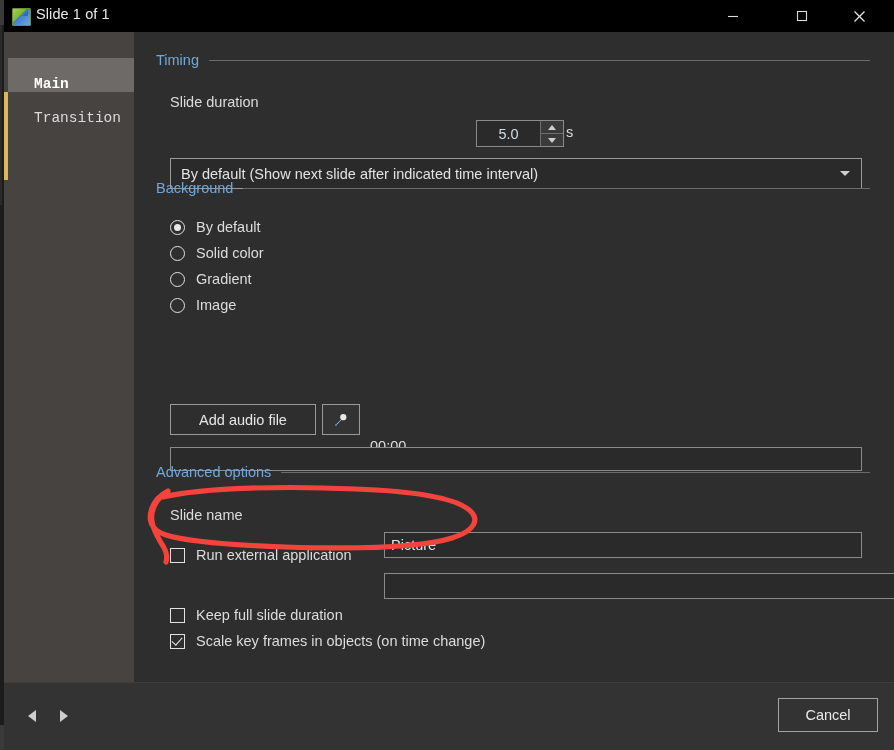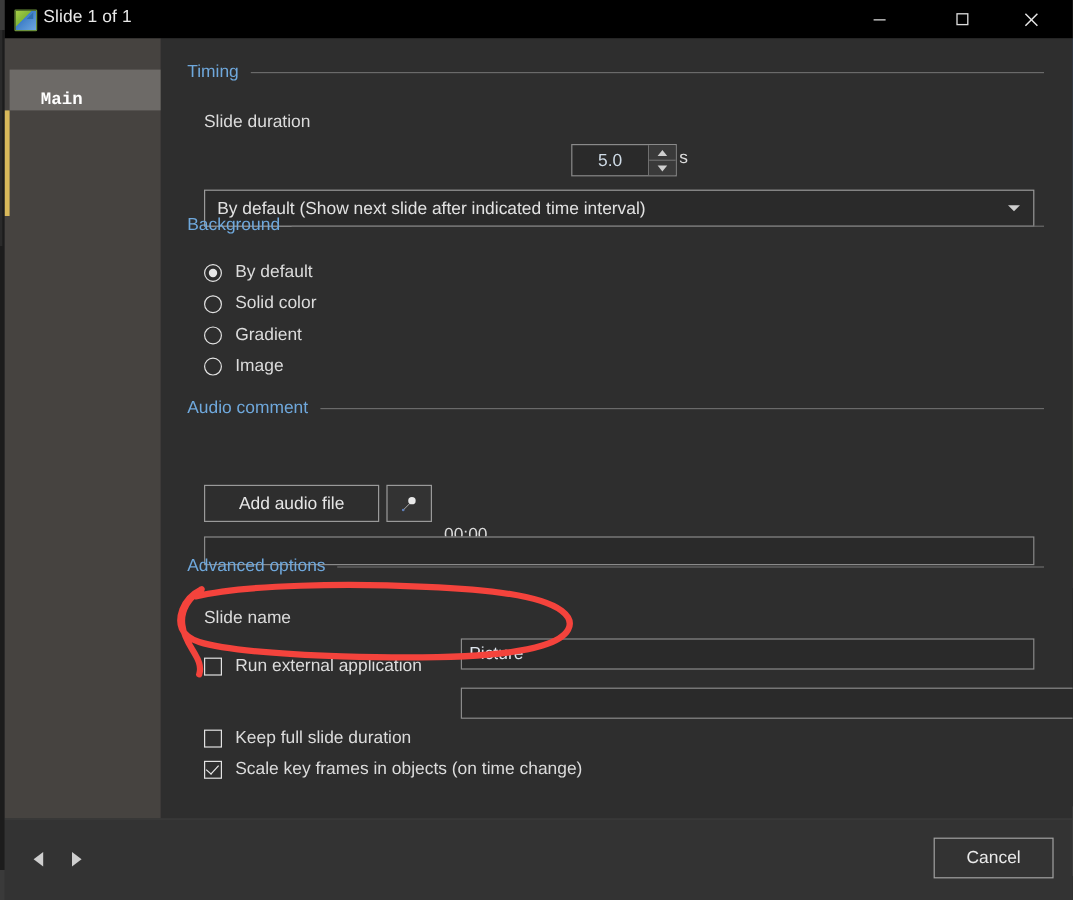--- a/index.html
+++ b/index.html
@@ -155,20 +155,23 @@
             <line x1="11.5" y1="1.5" x2="1.5" y2="11.5" stroke="#e6e6e6" stroke-width="1.2"></line>
           </svg>
       </div>
     </div>
 
     <div class="sidebar">
       <div class="sb-accent"></div>
       <div class="sb-item active sb-main">
         <span>Main</span>
       </div>
+      <div class="sb-item sb-trans">
+        <span>Transition</span>
+      </div>
     </div>
 
     <div class="panel">
 
       <div class="grp" style="top:20px">
         <span class="grp-label">Timing</span>
         <span class="grp-rule"></span>
       </div>
 
       <div class="lbl" style="left:36px;top:62px">Slide duration</div>
@@ -206,24 +209,20 @@
       </div>
       <div class="radio-row" style="top:239px">
         <span class="radio"></span>
         <span class="radio-lbl">Gradient</span>
       </div>
       <div class="radio-row" style="top:265px">
         <span class="radio"></span>
         <span class="radio-lbl">Image</span>
       </div>
 
-      <div class="grp" style="top:300px">
-        <span class="grp-label">Audio comment</span>
-        <span class="grp-rule"></span>
-      </div>
 
       <div class="btn btn-audio">
         <span>Add audio file</span>
       </div>
       <div class="btn btn-mic">
         <svg class="mic-ico" viewBox="0 0 16 16">
           <circle cx="10.3" cy="5.2" r="3.1" fill="#e9e9e9"></circle>
           <path d="M8.4 7.3 L3.6 12.1 L2.6 13.4 L4.0 12.4 L8.8 7.6 Z" fill="#dedede"></path>
           <circle cx="3.0" cy="13.0" r="1.1" fill="#5f7fb8"></circle>
         </svg>

